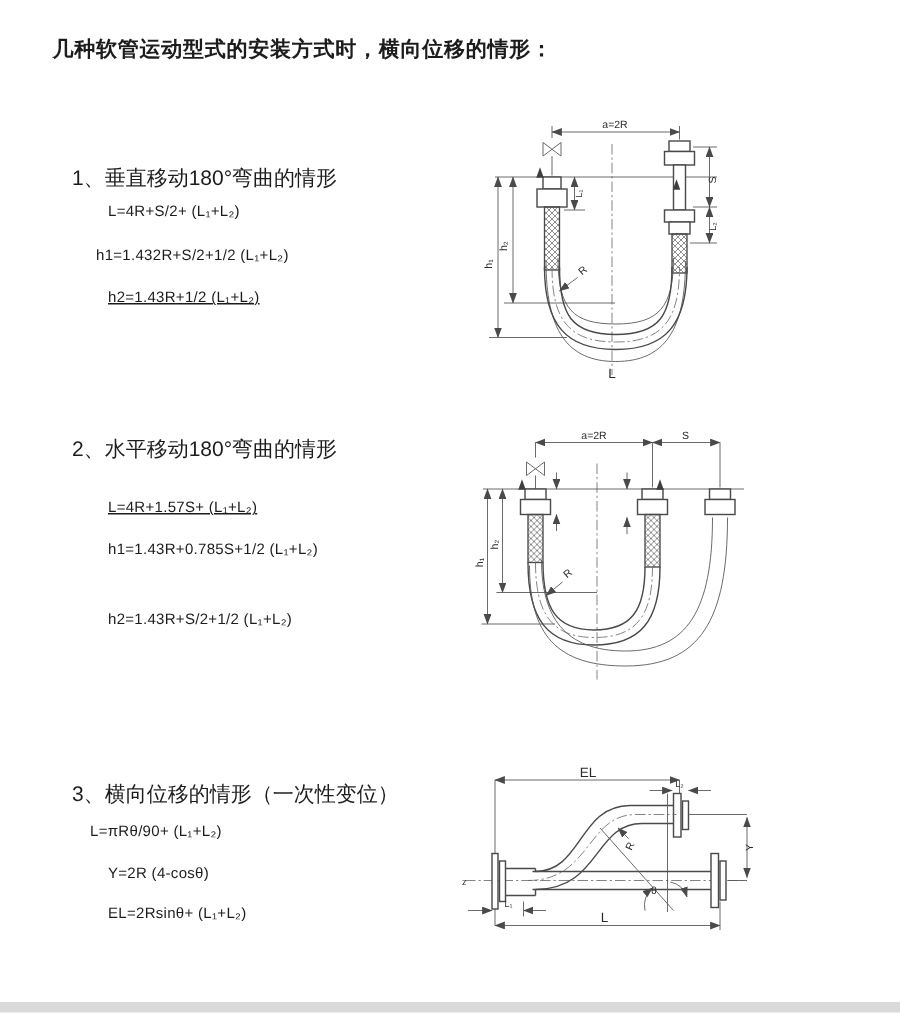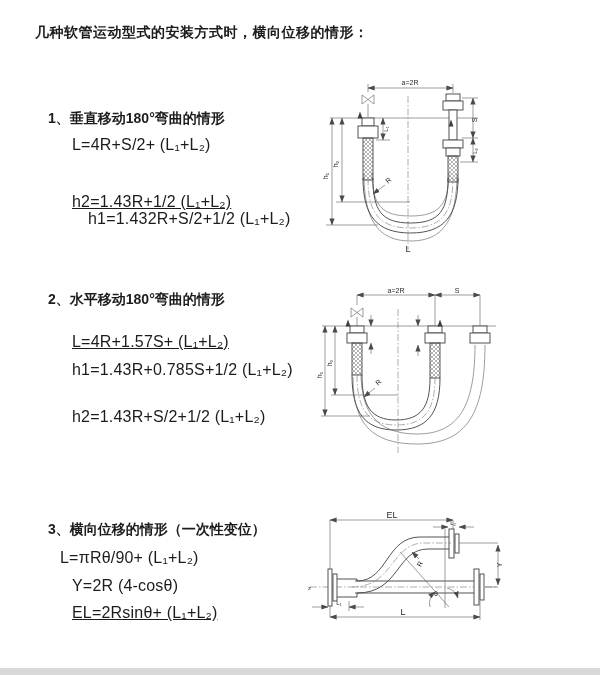--- a/index.html
+++ b/index.html
@@ -3,22 +3,22 @@
 <meta charset="utf-8">
 <style>
   html,body{margin:0;padding:0;}
   body{
     width:600px;height:675px;position:relative;background:#ffffff;
     font-family:"Liberation Sans","DejaVu Sans",sans-serif;
     color:#1c1c1c;overflow:hidden;
   }
   .abs{position:absolute;}
   .title{font-size:14px;font-weight:bold;letter-spacing:0.5px;white-space:nowrap;}
-  .heading{font-size:14px;font-weight:bold;white-space:nowrap;}
-  .formula{font-size:16px;white-space:nowrap;letter-spacing:0.2px;}
+  .heading{font-size:14px;font-weight:normal;white-space:nowrap;}
+  .formula{font-size:10px;white-space:nowrap;letter-spacing:0.2px;}
   .dwg{position:absolute;}
   
   .main{fill:none;stroke:#4a4a4a;stroke-width:0.95;}
   .thin{fill:none;stroke:#5a5a5a;stroke-width:0.6;}
   .dim{fill:none;stroke:#5a5a5a;stroke-width:0.6;}
   .cl{fill:none;stroke:#6a6a6a;stroke-width:0.55;stroke-dasharray:7 2 1.5 2;}
   .pc{fill:#ffffff;stroke:#4a4a4a;stroke-width:0.95;}
   .hatchrect{fill:url(#hx);stroke:#4a4a4a;stroke-width:0.9;}
   .solidarrow{fill:#3f3f3f;stroke:none;}
   text.lbl{font-family:"Liberation Sans","DejaVu Sans",sans-serif;font-size:7px;fill:#2a2a2a;}
@@ -37,32 +37,32 @@
     <pattern id="hx" patternUnits="userSpaceOnUse" width="4" height="4">
       <path d="M0,4 L4,0 M0,0 L4,4" stroke="#6b6b6b" stroke-width="0.5" fill="none"></path>
     </pattern>
   </defs>
 </svg>
 
 <div class="abs title" style="left:35px;top:24px;">几种软管运动型式的安装方式时，横向位移的情形：</div>
 
 <div class="abs heading" style="left:48px;top:110px;">1、垂直移动180°弯曲的情形</div>
 <div class="abs formula" style="left:72px;top:136px;">L=4R+S/2+ (L₁+L₂)</div>
-<div class="abs formula" style="left:88px;top:165px;margin-top:45px;">h1=1.432R+S/2+1/2 (L₁+L₂)</div>
+<div class="abs formula" style="left:64px;top:165px;">h1=1.432R+S/2+1/2 (L₁+L₂)</div>
 <div class="abs formula" style="left:72px;top:193px;text-decoration:underline;">h2=1.43R+1/2 (L₁+L₂)</div>
 
 <div class="abs heading" style="left:48px;top:291px;">2、水平移动180°弯曲的情形</div>
 <div class="abs formula" style="left:72px;top:333px;text-decoration:underline;">L=4R+1.57S+ (L₁+L₂)</div>
 <div class="abs formula" style="left:72px;top:361px;">h1=1.43R+0.785S+1/2 (L₁+L₂)</div>
 <div class="abs formula" style="left:72px;top:408px;">h2=1.43R+S/2+1/2 (L₁+L₂)</div>
 
 <div class="abs heading" style="left:48px;top:521px;">3、横向位移的情形（一次性变位）</div>
 <div class="abs formula" style="left:60px;top:549px;">L=πRθ/90+ (L₁+L₂)</div>
 <div class="abs formula" style="left:72px;top:577px;">Y=2R (4-cosθ)</div>
-<div class="abs formula" style="left:72px;top:604px;text-decoration:underline;">EL=2Rsinθ+ (L₁+L₂)</div>
+<div class="abs formula" style="left:72px;top:604px;">EL=2Rsinθ+ (L₁+L₂)</div>
 
 <svg class="dwg" style="left:310px;top:72px;" width="180" height="185" viewBox="0 0 180 185">
 
   <path class="cl" d="M 98,24 V 178"></path>
   <path class="thin" d="M 20,46 H 168"></path>
 
   <path class="thin" d="M 58,12 V 20 M 143,12 V 21"></path>
   <line class="dim" x1="58" y1="16" x2="143" y2="16" marker-start="url(#ar)" marker-end="url(#ar)"></line>
   <text class="lbl" x="100" y="13" text-anchor="middle">a=2R</text>
 

